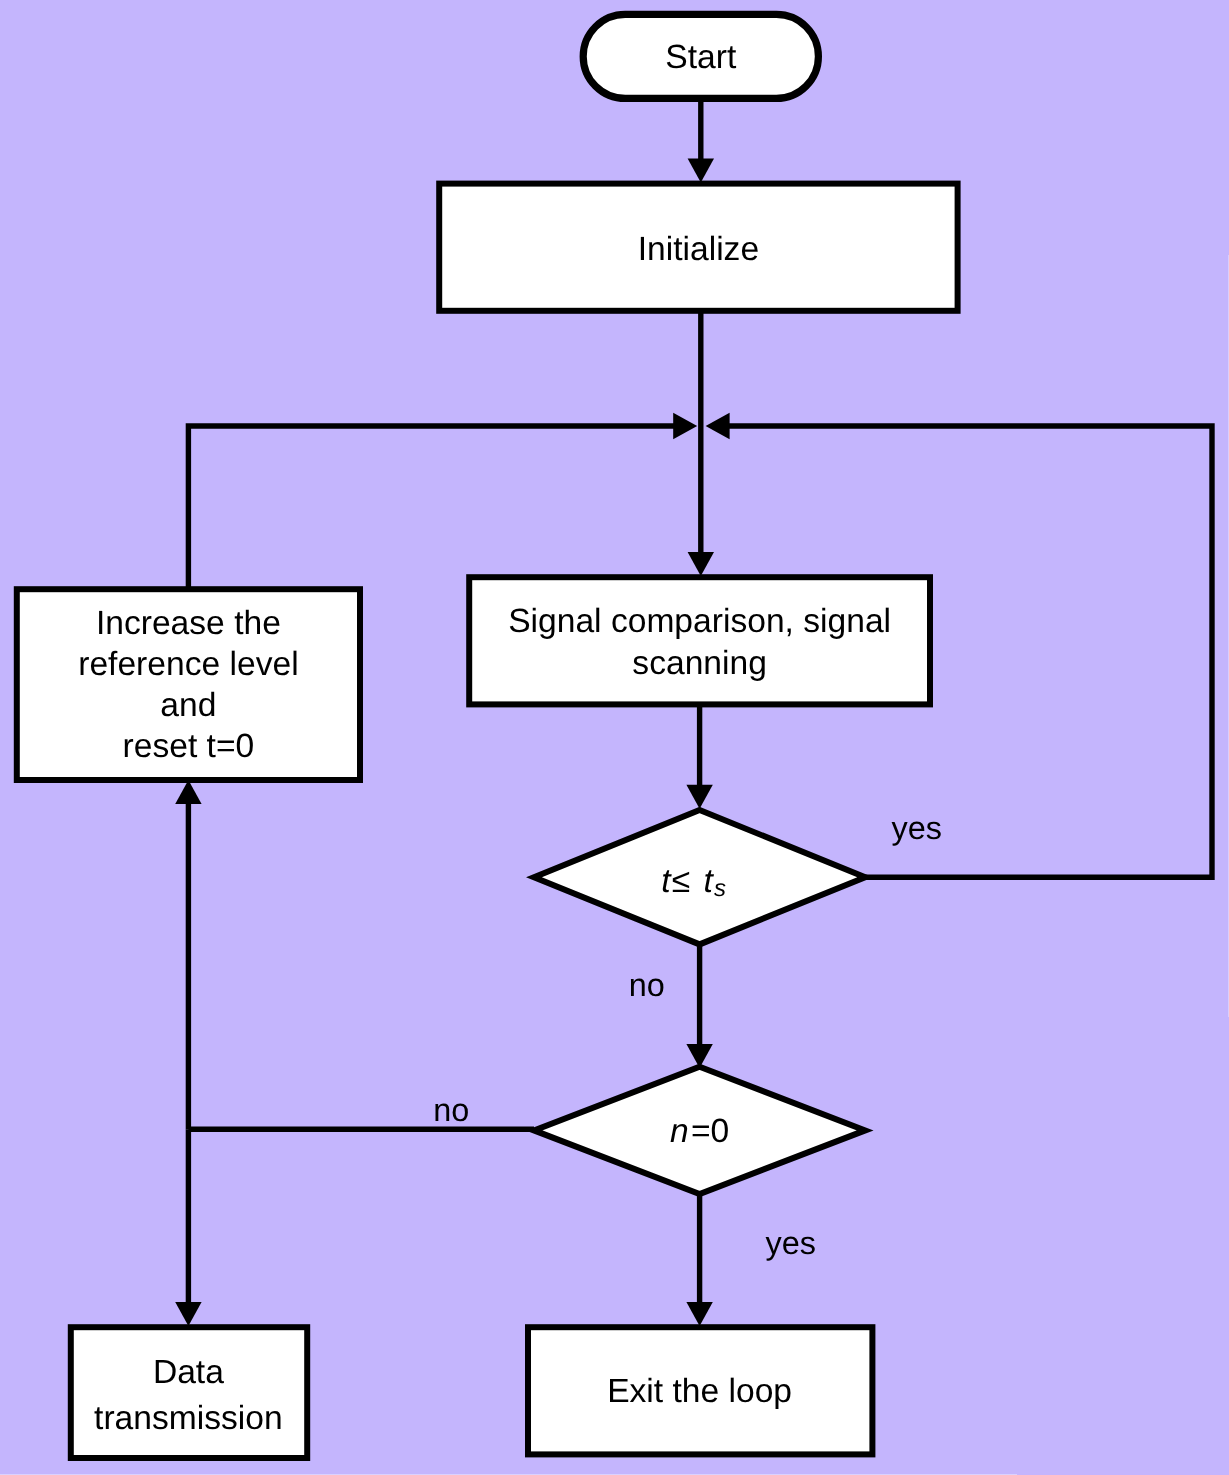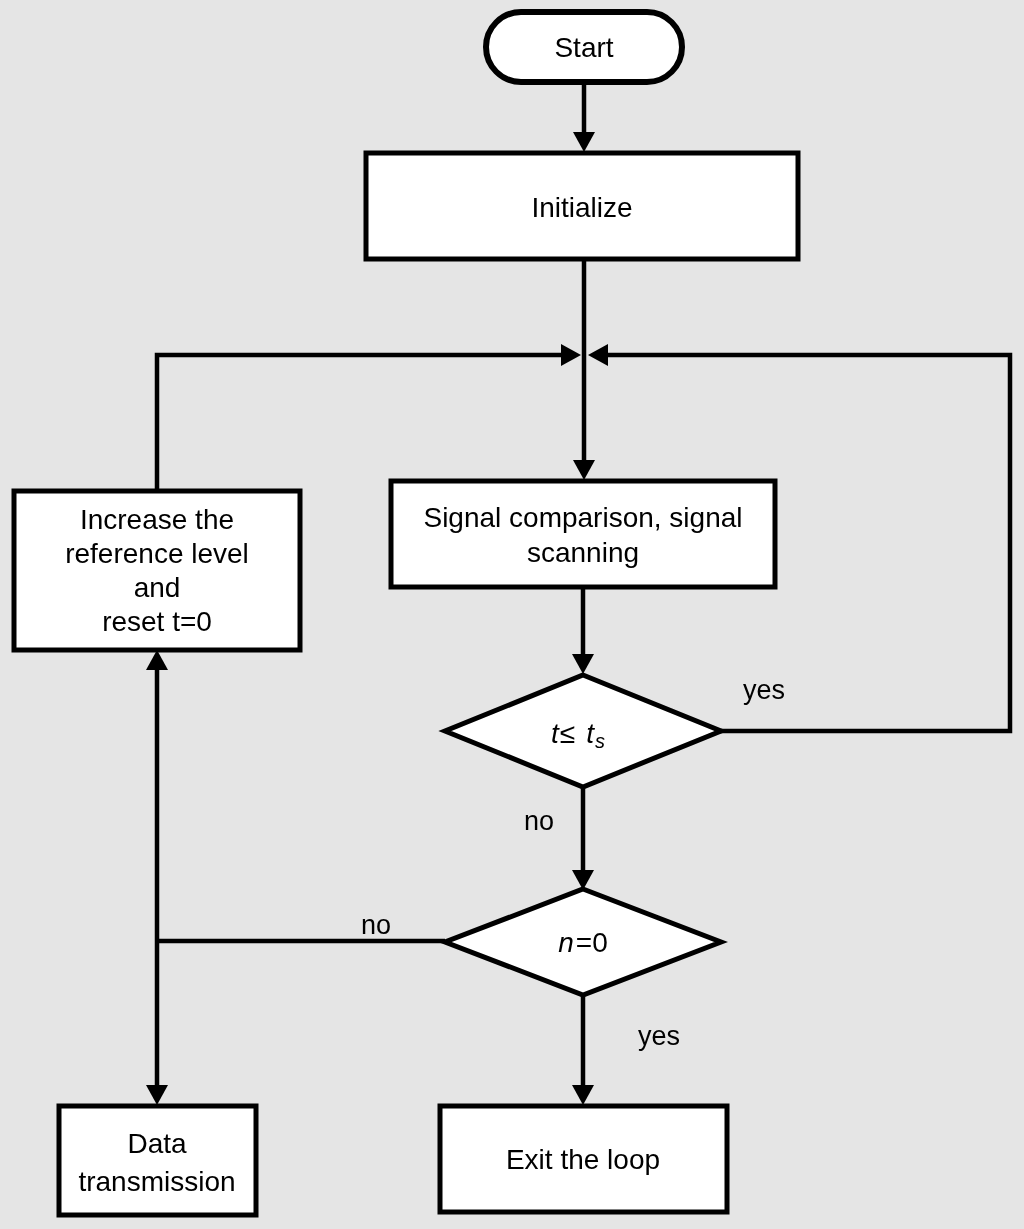--- a/index.html
+++ b/index.html
@@ -5,21 +5,21 @@
   html, body {
     margin: 0;
     padding: 0;
     background: #ffffff;
     font-family: "Liberation Sans", sans-serif;
   }
   .stage {
     width: 1024px;
     height: 1229px;
     position: relative;
-    background: #e5e5e5;
+    background: #c4b5fd;
     overflow: hidden;
   }
   svg text {
     font-family: "Liberation Sans", "DejaVu Sans", sans-serif;
     fill: #000000;
   }
   .node-label {
     font-size: 28px;
     text-anchor: middle;
     dominant-baseline: central;

